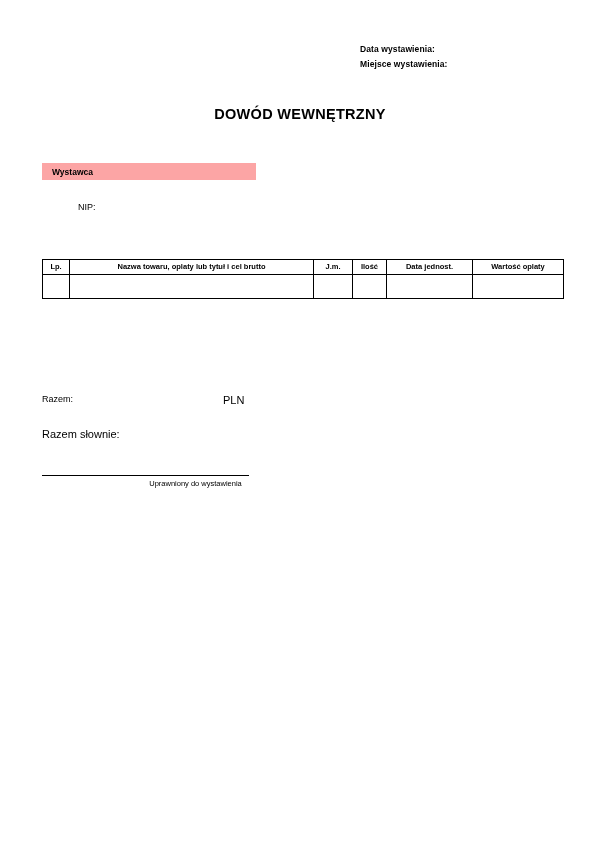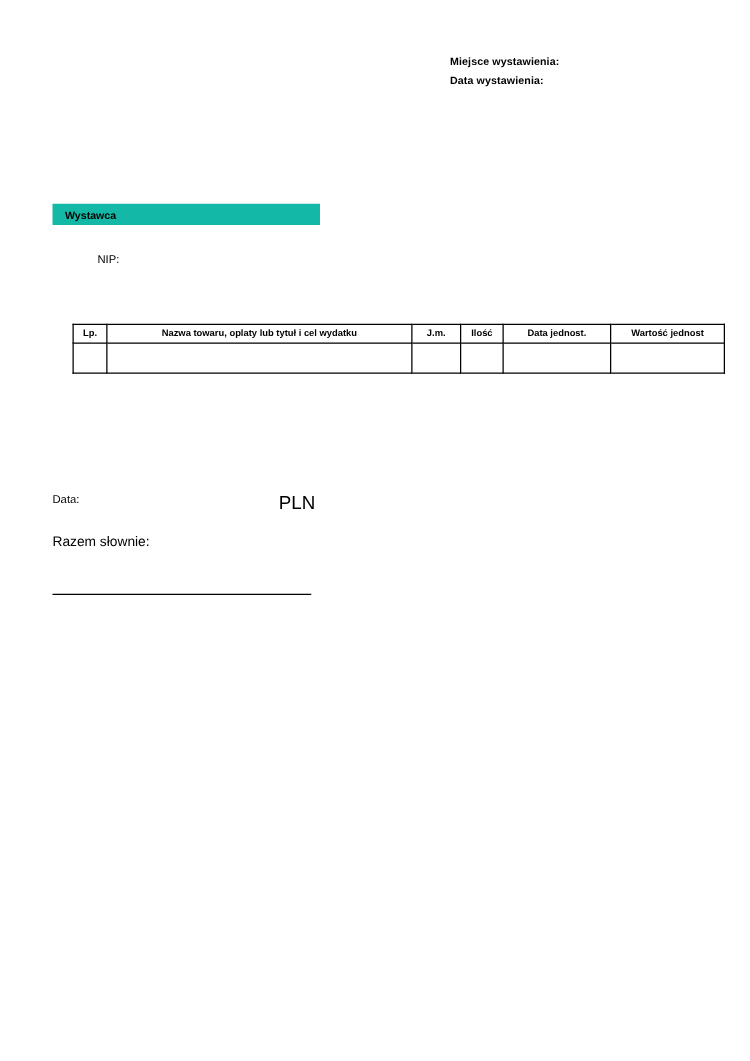--- a/index.html
+++ b/index.html
@@ -60,21 +60,21 @@
     font-weight: bold;
   }
 
   
   .issuer-bar {
     position: absolute;
     left: 42px;
     top: 163px;
     width: 214px;
     height: 17px;
-    background: #14b8a6;
+    background: #fca5a5;
     box-sizing: border-box;
     padding-left: 48px;
   }
   .issuer-bar span {
     position: absolute;
     left: 10px;
     top: 4px;
     font-size: 8.5px;
     font-weight: bold;
   }
@@ -83,21 +83,21 @@
     position: absolute;
     left: 42px;
     top: 202px;
     font-size: 9px;
     margin-left: 36px;
   }
 
   
   .items-table {
     position: absolute;
-    left: 58px;
+    left: 42px;
     top: 259px;
     width: 515px;
     border-collapse: collapse;
     table-layout: fixed;
   }
   .items-table th,
   .items-table td {
     border: 1px solid #000000;
     font-size: 7.5px;
     padding: 0;
@@ -123,21 +123,21 @@
   .total-label {
     position: absolute;
     left: 42px;
     top: 394px;
     font-size: 9px;
   }
   .total-currency {
     position: absolute;
     left: 223px;
     top: 394px;
-    font-size: 15px;
+    font-size: 11px;
   }
   .total-words-label {
     position: absolute;
     left: 42px;
     top: 428px;
     font-size: 11px;
   }
 
   
   .sign-line {
@@ -156,53 +156,55 @@
     text-align: center;
     font-size: 7.5px;
   }
 </style>
 </head>
 <body>
 
 <div class="page">
 
   <div class="header-block">
+    <div class="header-line">Data wystawienia:</div>
     <div class="header-line">Miejsce wystawienia:</div>
-    <div class="header-line">Data wystawienia:</div>
   </div>
 
+  <div class="doc-title">DOWÓD WEWNĘTRZNY</div>
 
   <div class="issuer-bar">
     <span>Wystawca</span>
   </div>
 
   <div class="nip-label">NIP:</div>
 
   <table class="items-table">
     <thead>
       <tr>
         <th class="col-lp">Lp.</th>
-        <th class="col-name">Nazwa towaru, oplaty lub tytuł i cel wydatku</th>
+        <th class="col-name">Nazwa towaru, oplaty lub tytuł i cel brutto</th>
         <th class="col-jm">J.m.</th>
         <th class="col-qty">Ilość</th>
         <th class="col-price">Data jednost.</th>
-        <th class="col-value">Wartość jednost</th>
+        <th class="col-value">Wartość oplaty</th>
       </tr>
     </thead>
     <tbody>
       <tr>
         <td class="col-lp"></td>
         <td class="col-name"></td>
         <td class="col-jm"></td>
         <td class="col-qty"></td>
         <td class="col-price"></td>
         <td class="col-value"></td>
       </tr>
     </tbody>
   </table>
 
-  <div class="total-label">Data:</div>
+  <div class="total-label">Razem:</div>
   <div class="total-currency">PLN</div>
   <div class="total-words-label">Razem słownie:</div>
 
   <div class="sign-line"></div>
+  <div class="sign-caption">Uprawniony do wystawienia</div>
 
 </div>
 
 </body></html>

